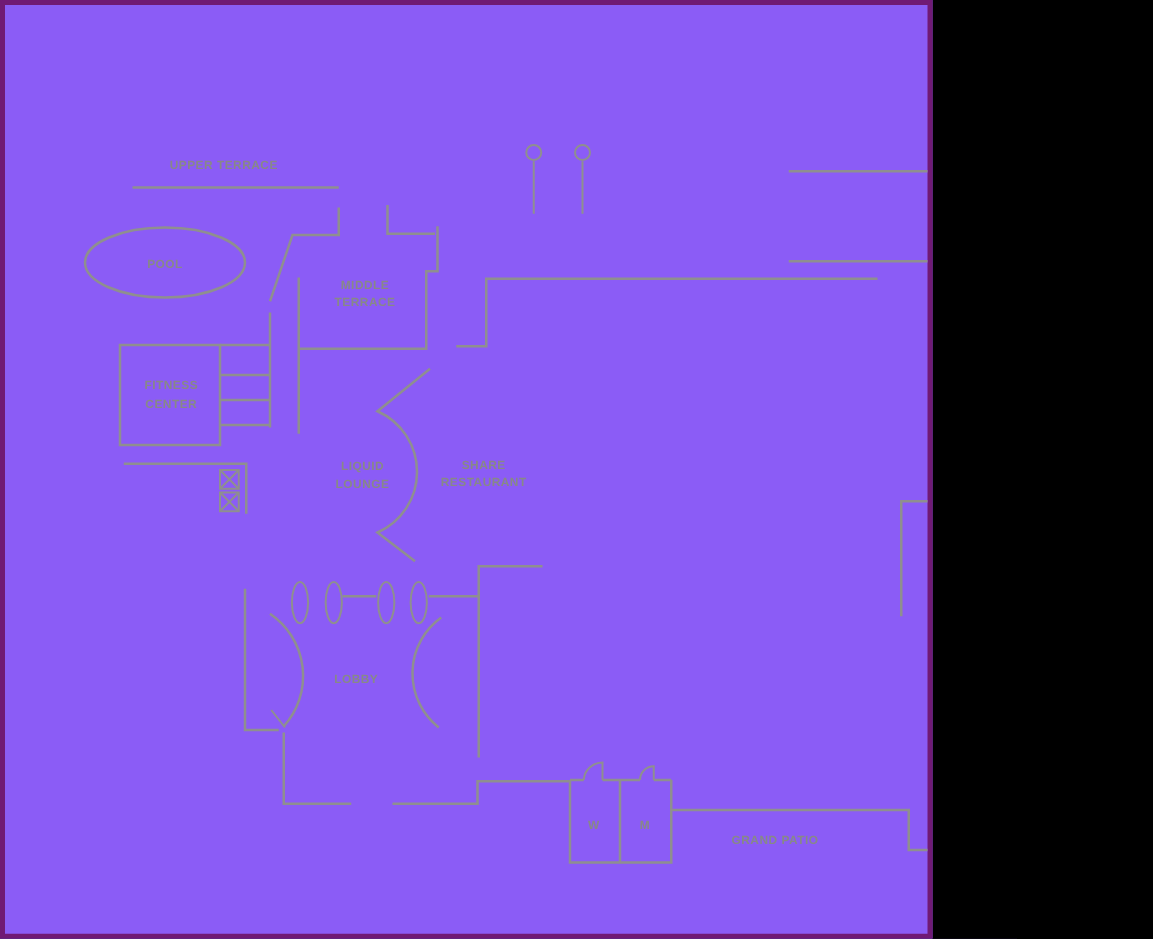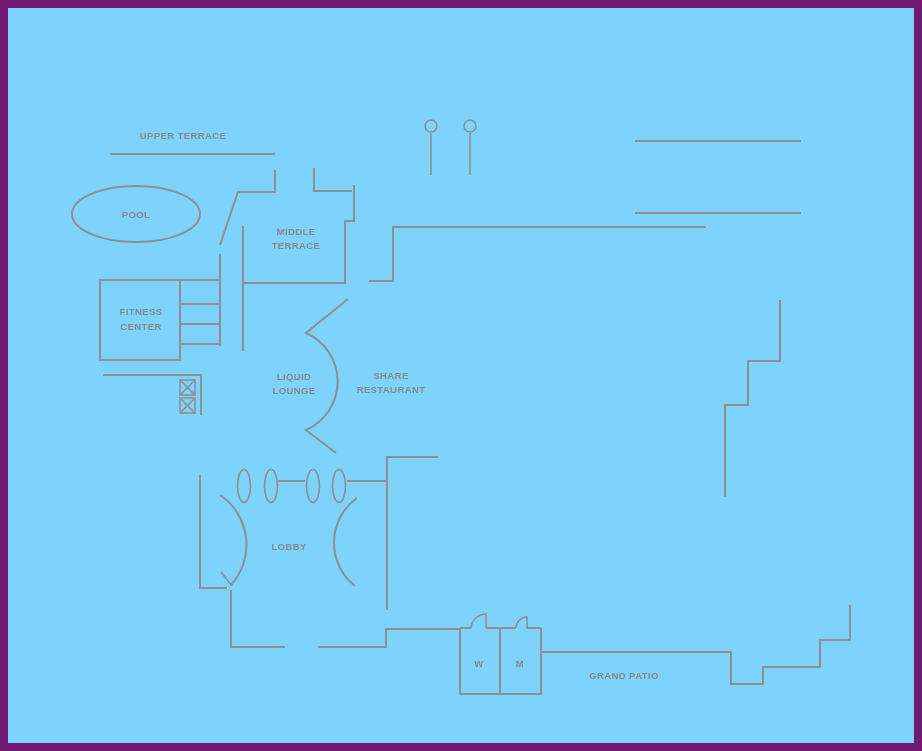--- a/index.html
+++ b/index.html
@@ -2,25 +2,25 @@
 <html><head>
 <meta charset="utf-8">
 <style>
   html, body {
     margin: 0;
     padding: 0;
     background: #000;
   }
   #frame {
     position: relative;
-    width: 922px;
+    width: 746px;
     height: 751px;
-    background: #7dd3fc;
+    background: #8b5cf6;
     box-sizing: border-box;
-    border: 8px solid #701a75;
+    border: 4px solid #701a75;
     overflow: hidden;
   }
   svg { display: block; }
   .wall {
     fill: none;
     stroke: #8f8f8f;
     stroke-width: 2;
   }
   .thin {
     fill: none;

